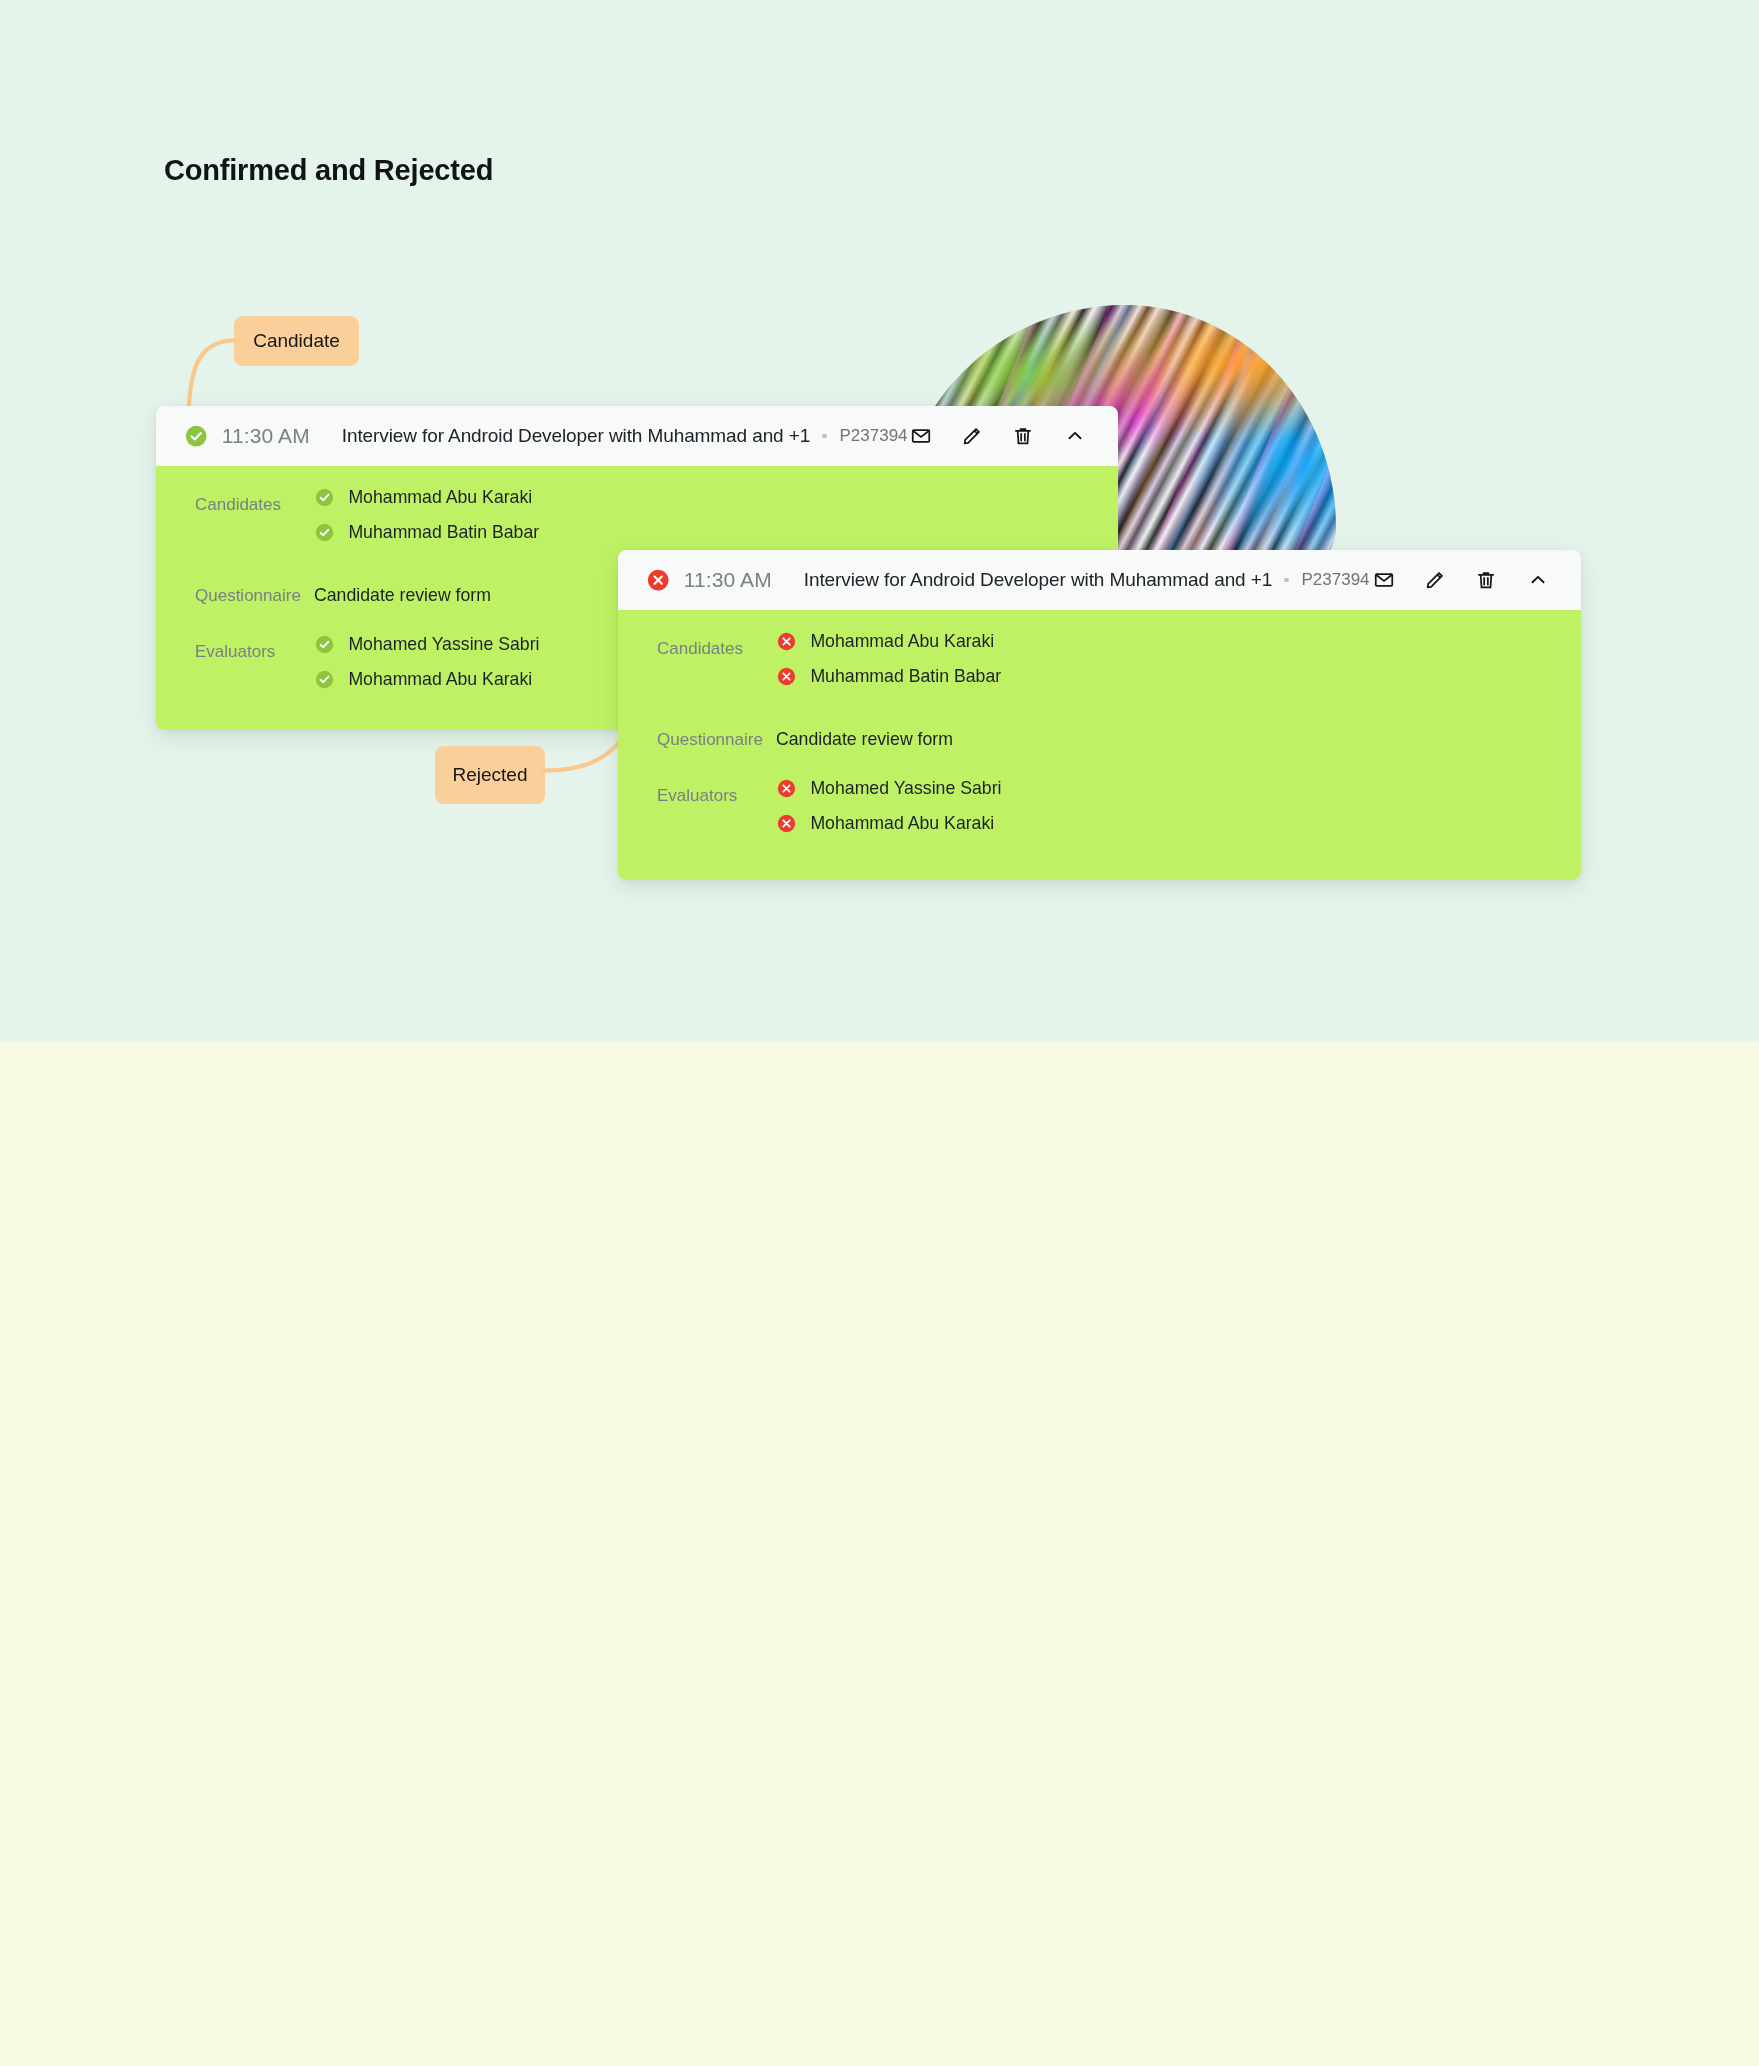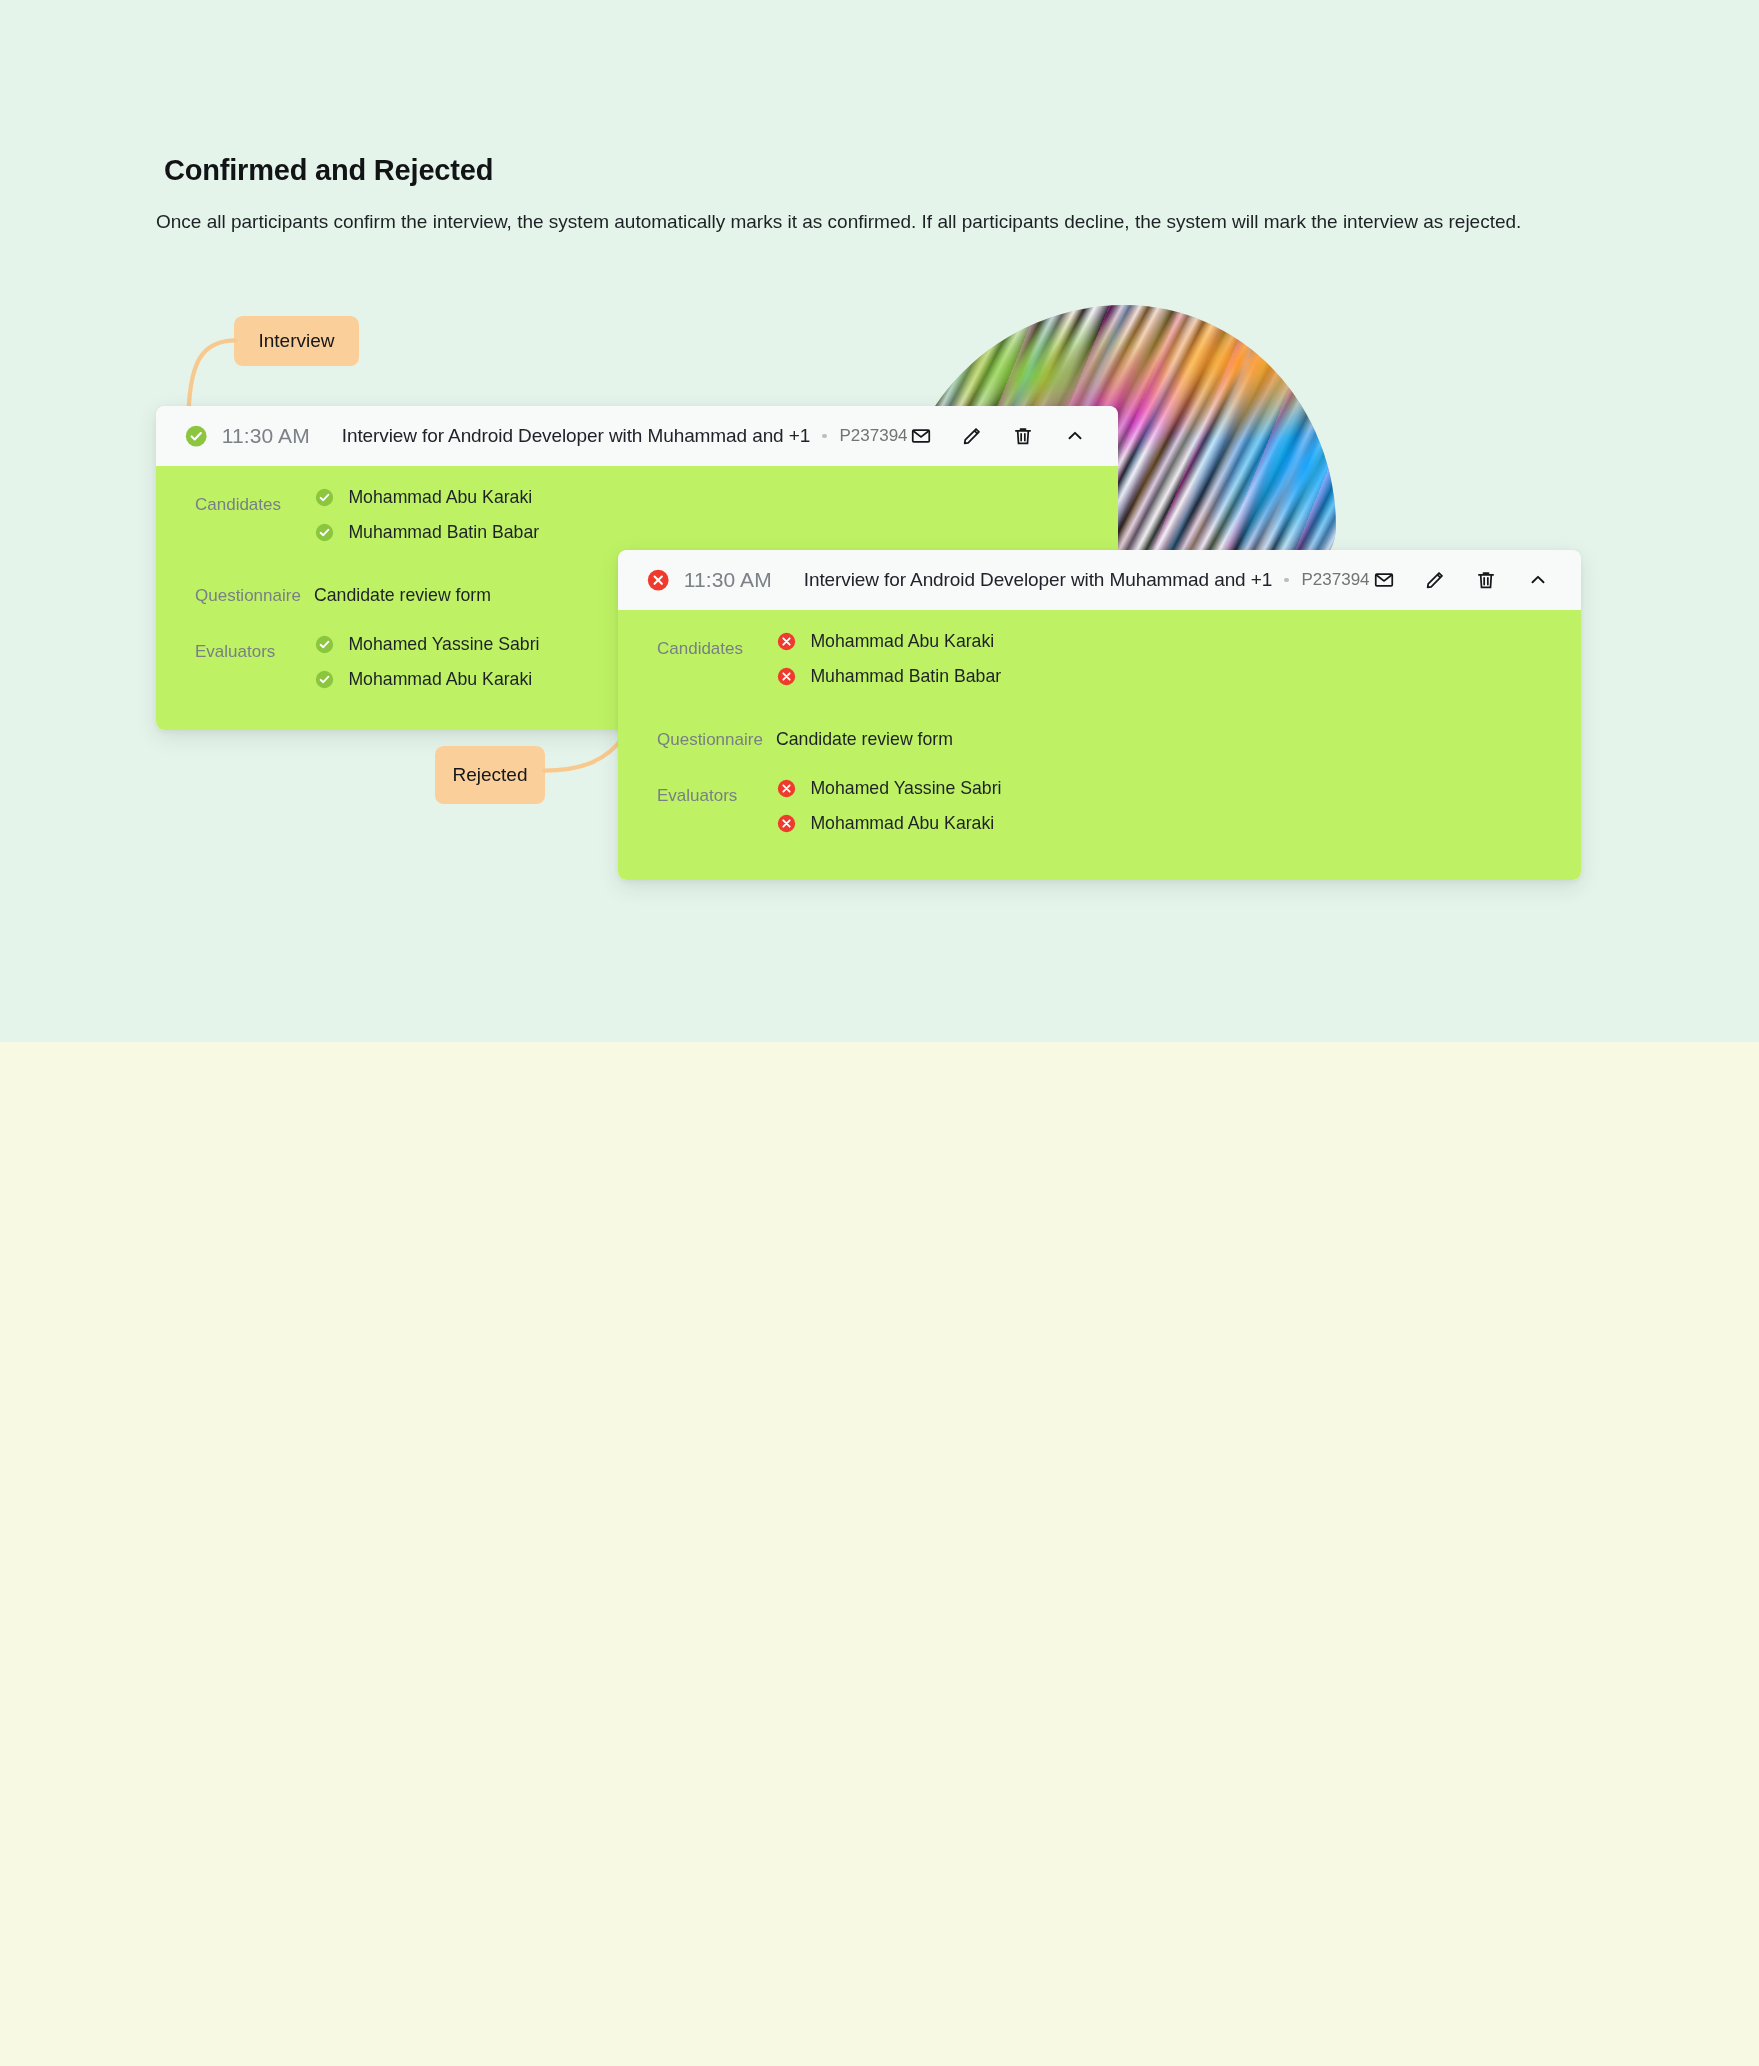--- a/index.html
+++ b/index.html
@@ -124,25 +124,24 @@
     font-size: 19px; color: #15171a; font-weight: 400;
   }
   .arrow { position: absolute; pointer-events: none; }
 </style>
 </head>
 <body>
 
 <div class="section" id="section-confirmed">
 
   <div class="sec-title" style="top:153px;">Confirmed and Rejected</div>
-  <div class="sec-desc" style="top:208px;">Once all participants confirm the interview, the system automatically marks it as confirmed. If all participants decline, the system will mark the interview as rejected.</div>
 
   <div class="blob" id="blob-top"></div>
 
-  <div class="badge" id="badge-confirmed" style="left:234px; top:316px; width:125px; height:50px;">Interview</div>
+  <div class="badge" id="badge-confirmed" style="left:234px; top:316px; width:125px; height:50px;">Candidate</div>
   <svg class="arrow" style="left:171px; top:333px;" width="86" height="110" viewBox="0 0 140 180">
     <path d="M106 12 C 52 12, 28 44, 28 150" fill="none" stroke="#f8c98f" stroke-width="7" stroke-linecap="round"></path>
     <path d="M9 128 L28 166 L47 128" fill="none" stroke="#f8c98f" stroke-width="7" stroke-linecap="round" stroke-linejoin="round"></path>
   </svg>
 
   <div class="card" id="card-confirmed" style="left:156px; top:406px; width:962px; height:324px;">
     <div class="card-head">
       <span class="status-dot">
         <svg width="24.4" height="24.4" viewBox="0 0 40 40">
           <circle cx="20" cy="20" r="17" fill="#8cc63f"></circle>

